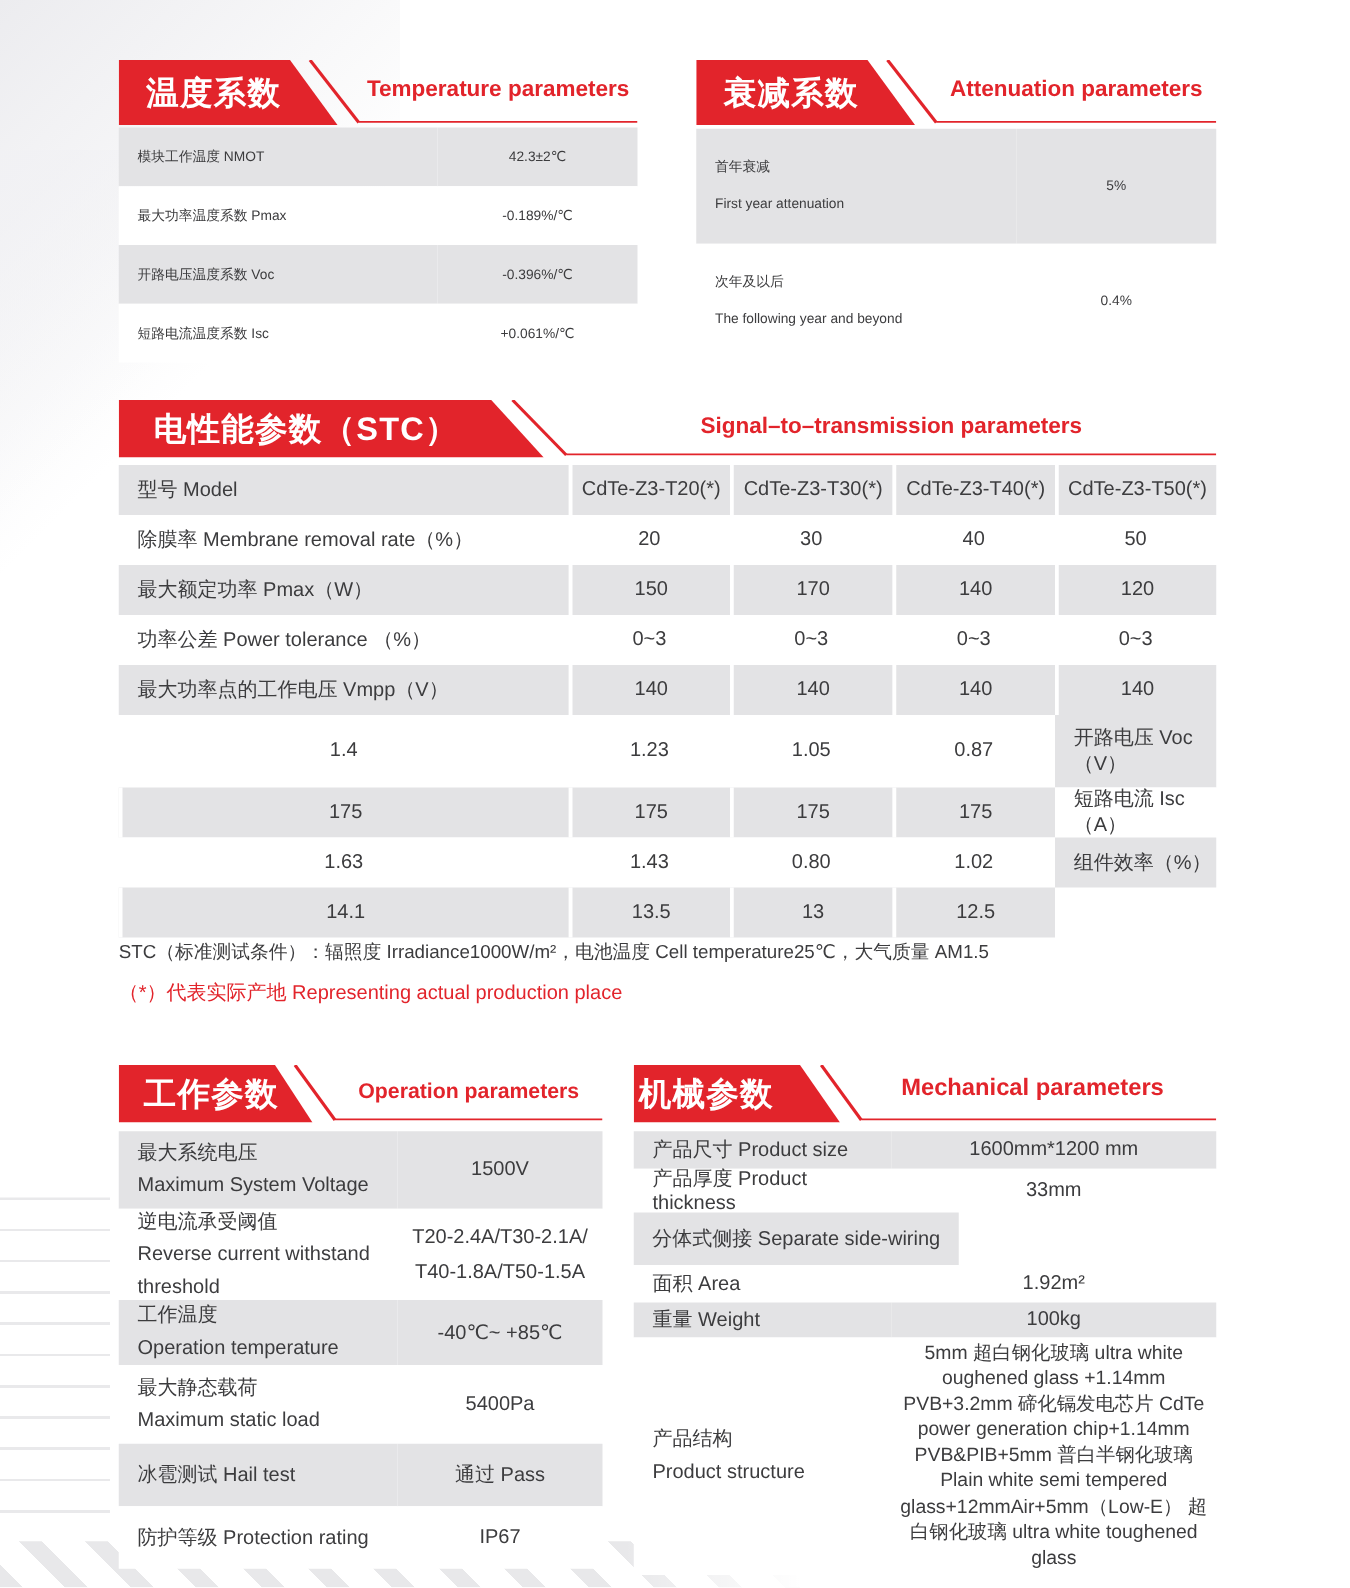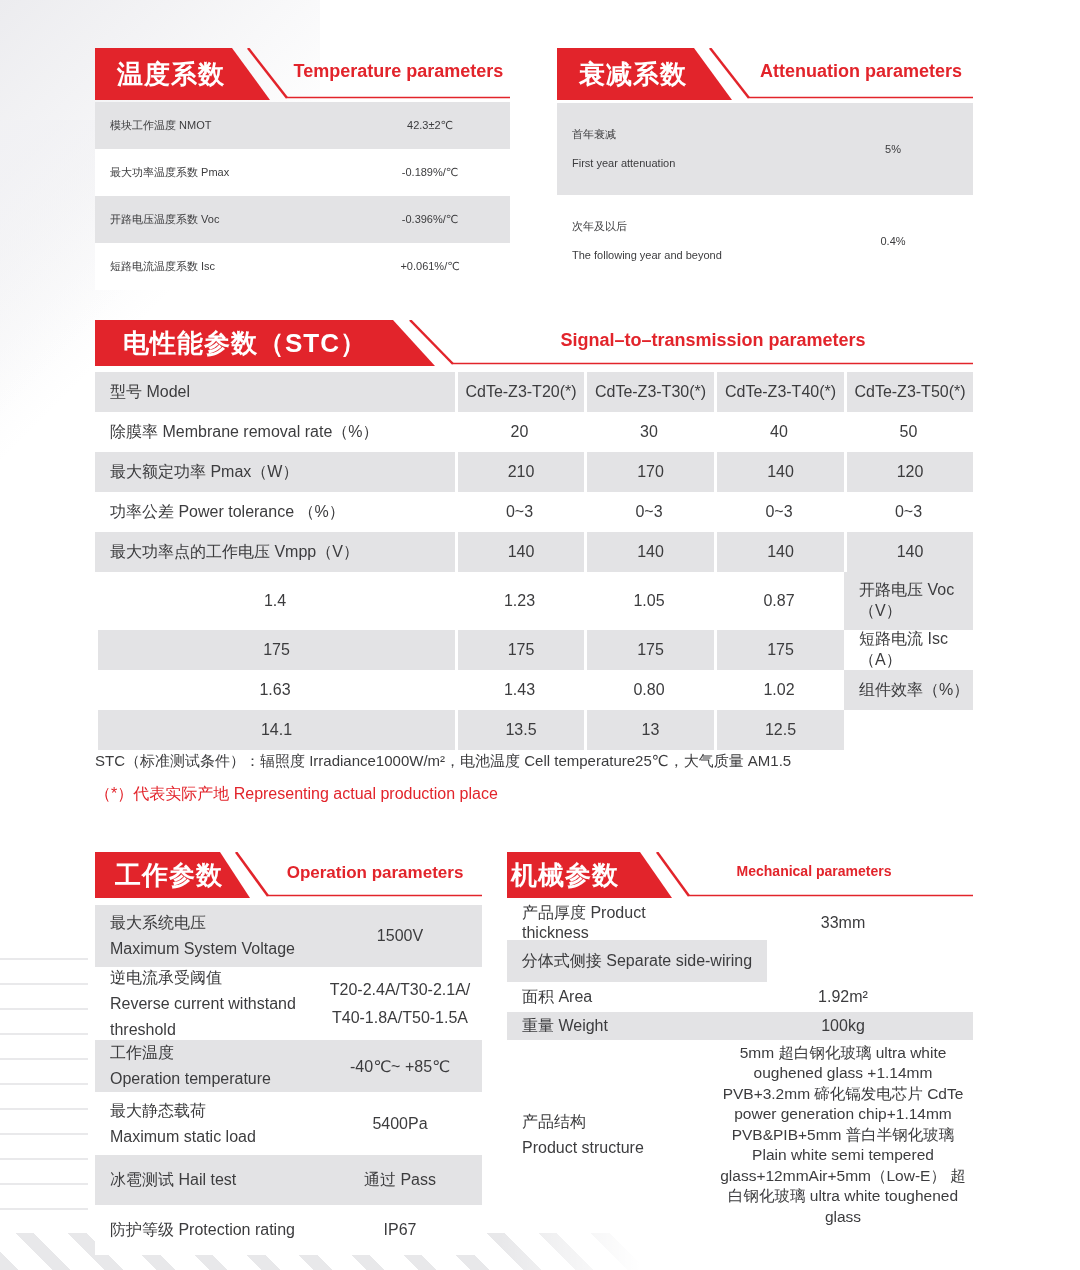--- a/index.html
+++ b/index.html
@@ -132,21 +132,21 @@
       <div class="c g sep">CdTe-Z3-T40(*)</div>
       <div class="c g sep">CdTe-Z3-T50(*)</div>
 
       <div class="c lbl w">除膜率 Membrane removal rate（%）</div>
       <div class="c w">20</div>
       <div class="c w">30</div>
       <div class="c w">40</div>
       <div class="c w">50</div>
 
       <div class="c lbl g">最大额定功率 Pmax（W）</div>
-      <div class="c g sep">210</div>
+      <div class="c g sep">150</div>
       <div class="c g sep">170</div>
       <div class="c g sep">140</div>
       <div class="c g sep">120</div>
 
       <div class="c lbl w">功率公差 Power tolerance （%）</div>
       <div class="c w">0~3</div>
       <div class="c w">0~3</div>
       <div class="c w">0~3</div>
       <div class="c w">0~3</div>
 
@@ -229,23 +229,27 @@
   </div>
 
   <div class="section" style="left:507px;top:852px;width:466px;">
     <div class="banner" style="width:466px;height:46px;">
       <svg width="466" height="46">
         <polygon points="0,0 133,0 165,46 0,46" fill="#e2242b"></polygon>
         <line x1="150" y1="0" x2="182" y2="44" stroke="#e2242b" stroke-width="2.5"></line>
         <line x1="182" y1="43.5" x2="466" y2="43.5" stroke="#e2242b" stroke-width="1.5"></line>
       </svg>
       <div class="banner-cn" style="left:4px;line-height:46px;">机械参数</div>
-      <div class="banner-en" style="left:165px;width:284px;line-height:38px;font-size:14px;">Mechanical parameters</div>
+      <div class="banner-en" style="left:177px;width:284px;line-height:38px;font-size:19px;">Mechanical parameters</div>
     </div>
     <div class="tbl fs16" style="top:53px;width:466px;">
+      <div class="row" style="height:30px;">
+        <div class="lbl g" style="width:206px;">产品尺寸 Product size</div>
+        <div class="val g" style="width:260px;">1600mm*1200 mm</div>
+      </div>
       <div class="row" style="height:35px;justify-content:flex-end;">
         <div class="lbl w" style="width:206px;">产品厚度 Product thickness</div>
         <div class="val w" style="width:260px;">33mm</div>
       </div>
       <div class="row" style="height:42px;">
         <div class="val g" style="width:260px;">分体式侧接 Separate side-wiring</div>
       </div>
       <div class="row" style="height:30px;">
         <div class="lbl w" style="width:206px;">面积 Area</div>
         <div class="val w" style="width:260px;">1.92m²</div>

